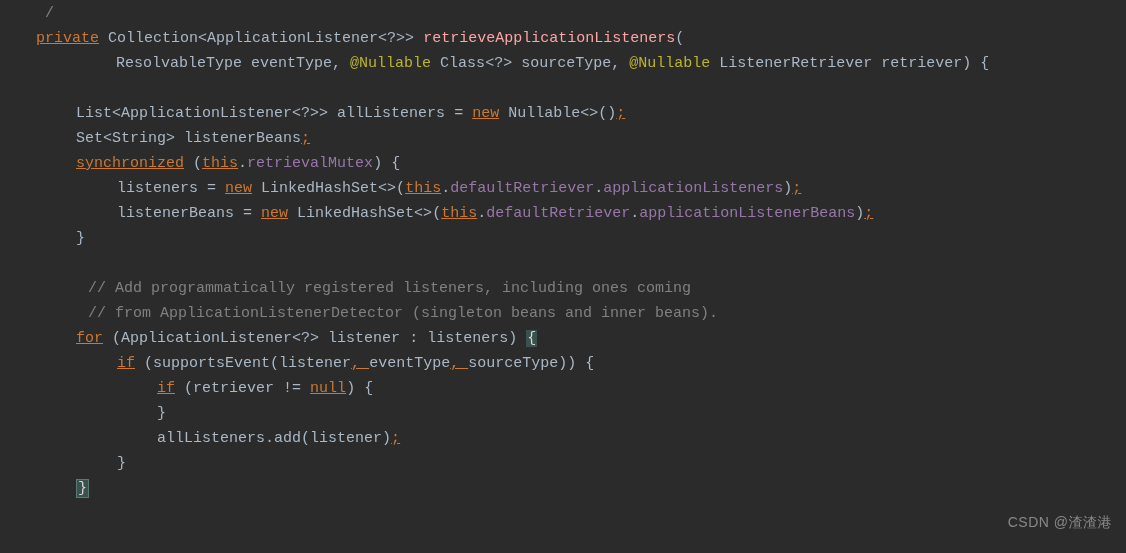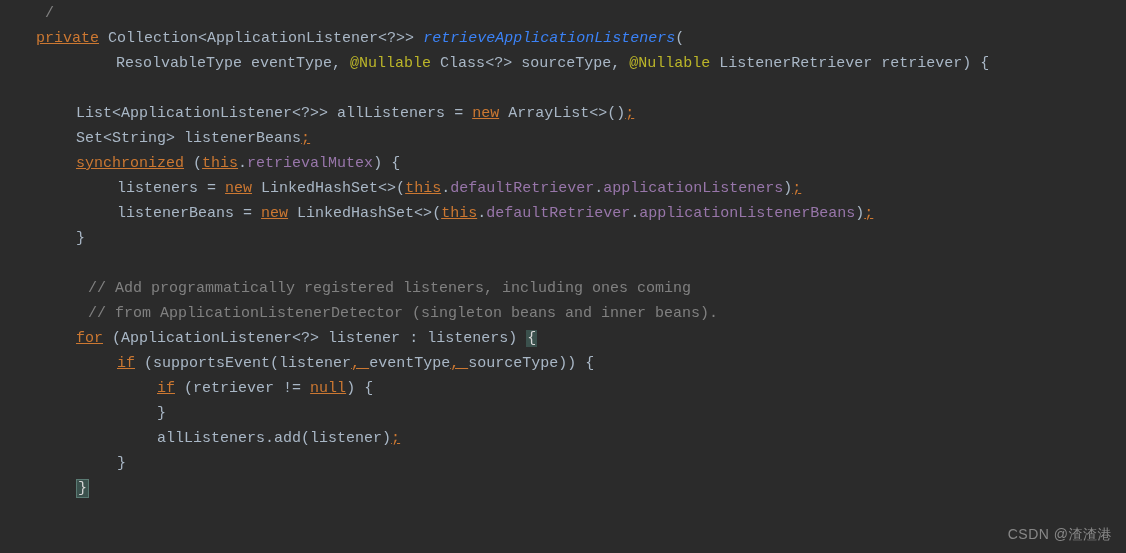--- a/index.html
+++ b/index.html
@@ -26,42 +26,42 @@
       white-space: pre;
       padding-left: 36px;
       min-height: 25px;
     }
     .ind1 { padding-left: 76px; }
     .ind1a { padding-left: 116px; }
     .ind2 { padding-left: 117px; }
     .ind3 { padding-left: 157px; }
     .ind4 { padding-left: 197px; }
     .kw { color: #cc7832; text-decoration: underline; }
-    .method-def { color: #3b82f6; font-style: italic; }
+    .method-def { color: #fca5a5; }
     .field { color: #9876aa; }
     .ann { color: #bbb529; text-align: center; }
     .comment { color: #808080; margin-left: 12px; }
     .cursor-brace {
       background: #3b514d;
       border: 1px solid #5a7a73;
       padding: 0 1px;
       color: #d6d6d6;
     }
     .match-brace {
       background: #3b514d;
       padding: 0 1px;
       color: #d6d6d6;
     }
     .top-frag {
       color: #808080;
       padding-left: 36px;
     }
     .watermark {
       position: absolute;
-      bottom: 6px;
+      bottom: 18px;
       right: 14px;
       color: #b9b9b9;
       font-size: 14px;
       font-family: sans-serif;
       opacity: 0.65;
       letter-spacing: 0.5px;
     }
   </style>
 </head>
 <body>
@@ -69,21 +69,21 @@
 <div class="editor">
 
   <div class="line top-frag"><span> /</span></div>
 
   <div class="line"><span class="kw">private</span><span> </span><span>Collection</span><span>&lt;</span><span>ApplicationListener</span><span>&lt;?&gt;&gt;</span><span> </span><span class="method-def">retrieveApplicationListeners</span><span>(</span></div>
 
   <div class="line ind1a"><span>ResolvableType</span><span> </span><span>eventType</span><span>, </span><span class="ann">@Nullable</span><span> </span><span>Class</span><span>&lt;?&gt;</span><span> </span><span>sourceType</span><span>, </span><span class="ann">@Nullable</span><span> </span><span>ListenerRetriever</span><span> </span><span>retriever</span><span>)</span><span> </span><span>{</span></div>
 
   <div class="line"></div>
 
-  <div class="line ind1"><span>List</span><span>&lt;</span><span>ApplicationListener</span><span>&lt;?&gt;&gt;</span><span> </span><span>allListeners</span><span> = </span><span class="kw">new</span><span> </span><span>ArrayList</span><span>&lt;&gt;</span><span>(</span><span>)</span><span class="kw">;</span></div>
+  <div class="line ind1"><span>List</span><span>&lt;</span><span>ApplicationListener</span><span>&lt;?&gt;&gt;</span><span> </span><span>allListeners</span><span> = </span><span class="kw">new</span><span> </span><span>Nullable</span><span>&lt;&gt;</span><span>(</span><span>)</span><span class="kw">;</span></div>
 
 
   <div class="line ind1"><span>Set</span><span>&lt;</span><span>String</span><span>&gt;</span><span> </span><span>listenerBeans</span><span class="kw">;</span></div>
 
   <div class="line ind1"><span class="kw">synchronized</span><span> </span><span>(</span><span class="kw">this</span><span>.</span><span class="field">retrievalMutex</span><span>)</span><span> </span><span>{</span></div>
 
   <div class="line ind2"><span>listeners</span><span> = </span><span class="kw">new</span><span> </span><span>LinkedHashSet</span><span>&lt;&gt;</span><span>(</span><span class="kw">this</span><span>.</span><span class="field">defaultRetriever</span><span>.</span><span class="field">applicationListeners</span><span>)</span><span class="kw">;</span></div>
 
   <div class="line ind2"><span>listenerBeans</span><span> = </span><span class="kw">new</span><span> </span><span>LinkedHashSet</span><span>&lt;&gt;</span><span>(</span><span class="kw">this</span><span>.</span><span class="field">defaultRetriever</span><span>.</span><span class="field">applicationListenerBeans</span><span>)</span><span class="kw">;</span></div>
 

